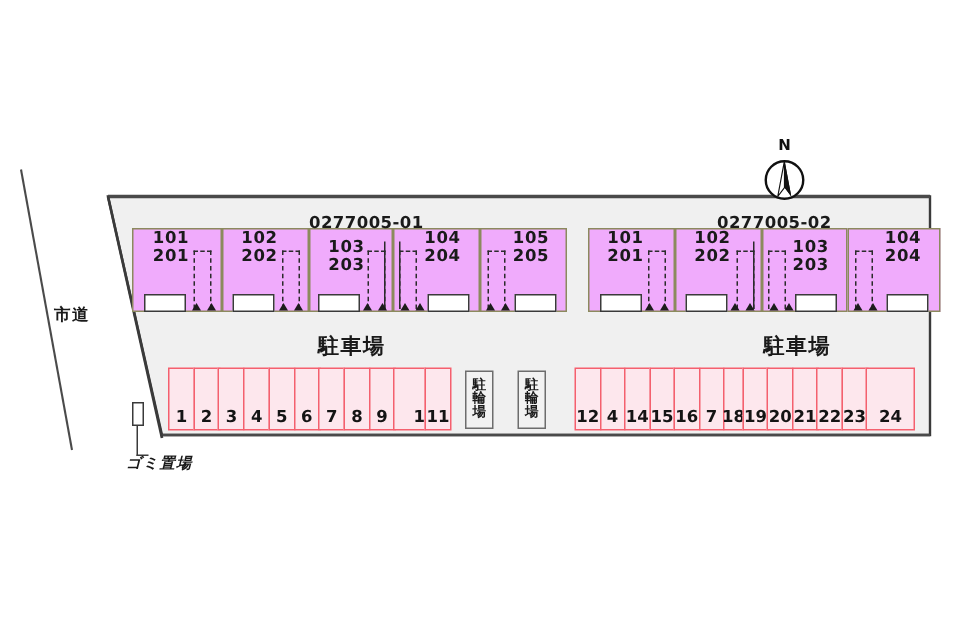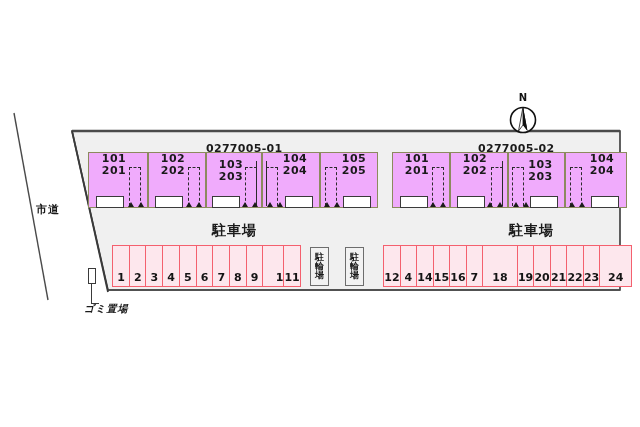--- a/index.html
+++ b/index.html
@@ -370,21 +370,21 @@
       </div>
       <div class="stall" style="width: 17.8px;">
         <div class="stall-num">15</div>
       </div>
       <div class="stall" style="width: 17.8px;">
         <div class="stall-num">16</div>
       </div>
       <div class="stall" style="width: 17.8px;">
         <div class="stall-num">7</div>
       </div>
-      <div class="stall" style="width: 36px;">
+      <div class="stall" style="width: 14px;">
         <div class="stall-num">18</div>
       </div>
       <div class="stall" style="width: 17.8px;">
         <div class="stall-num">19</div>
       </div>
       <div class="stall" style="width: 17.8px;">
         <div class="stall-num">20</div>
       </div>
       <div class="stall" style="width: 17.8px;">
         <div class="stall-num">21</div>

